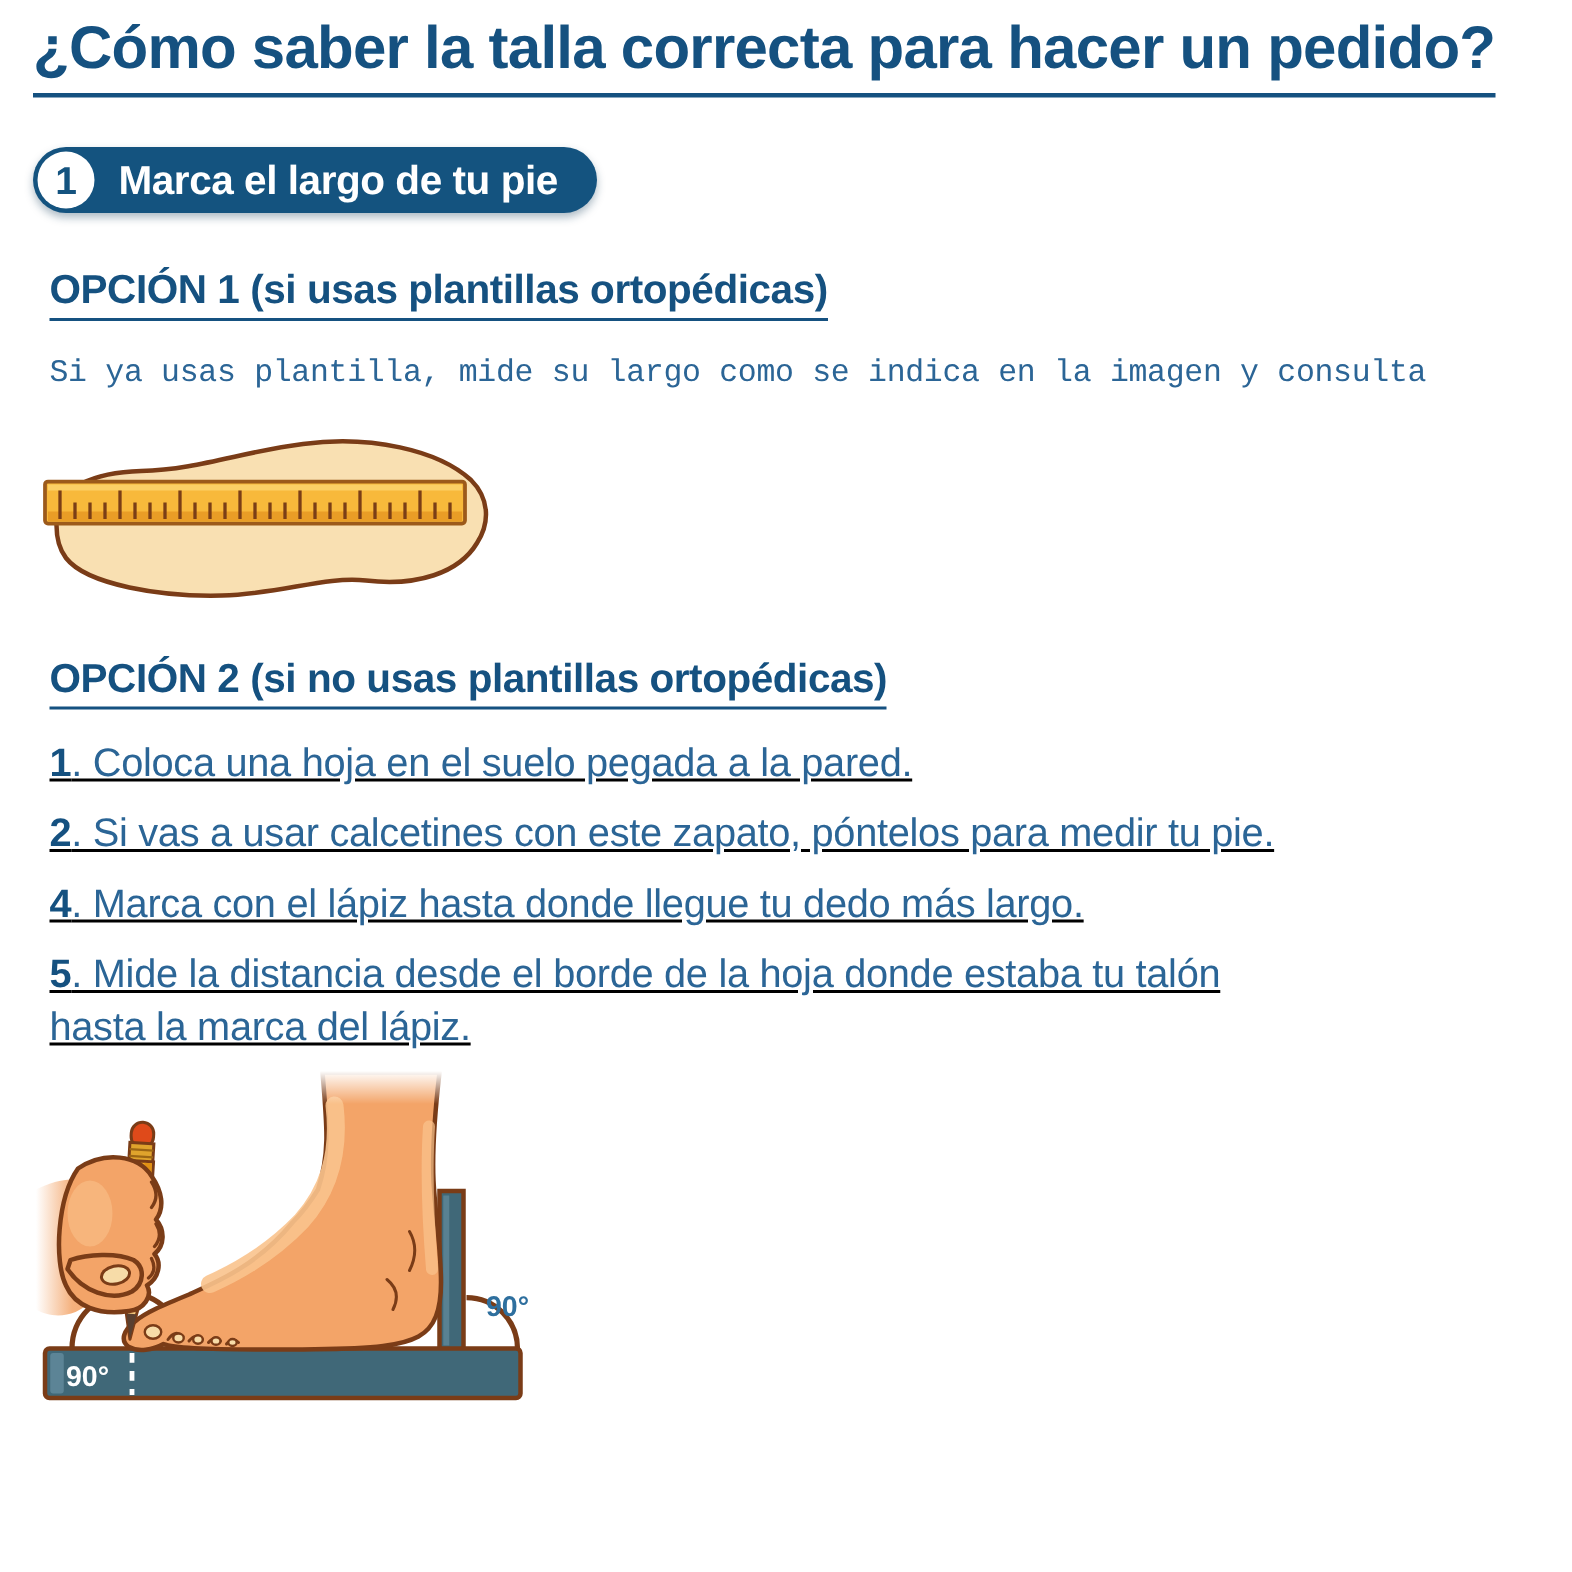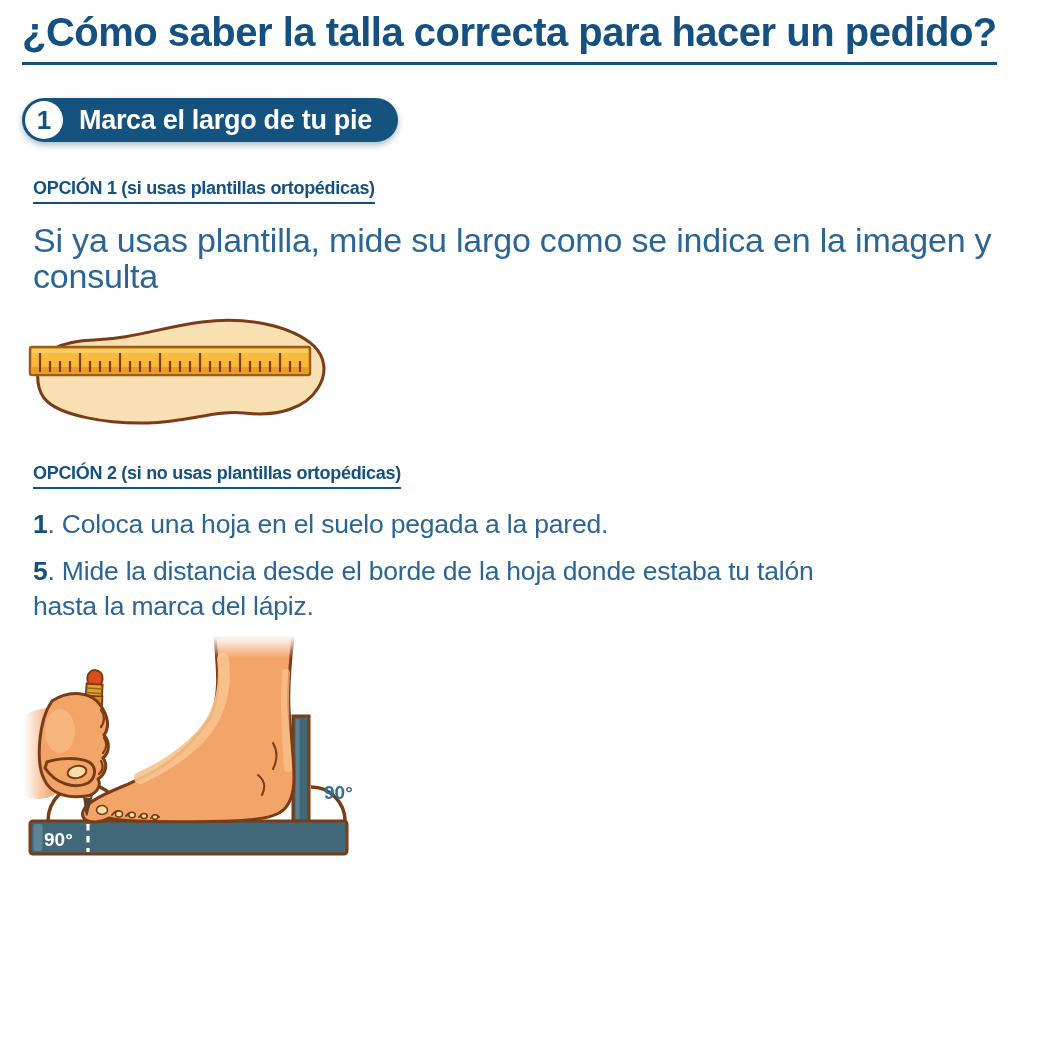--- a/index.html
+++ b/index.html
@@ -15,31 +15,31 @@
     margin-top:33px;display:inline-flex;align-items:center;background:var(--pill-bg);
     border-radius:26px;height:44px;padding:0 26px 0 0;box-shadow:0 3px 6px rgba(20,60,90,.35);
   }
   .step-num{
     width:38px;height:38px;margin:3px;border-radius:50%;background:#ffffff;color:var(--pill-bg);
     font-weight:700;font-size:26px;display:flex;align-items:center;justify-content:center;flex:0 0 auto;
   }
   .step-label{color:#ffffff;font-weight:700;font-size:27px;margin-left:13px;letter-spacing:-0.3px;white-space:nowrap;}
 
   .opt-heading{
-    display:inline-block;margin:0 0 0 11px;font-size:18px;font-weight:700;letter-spacing:-0.3px;
+    display:inline-block;margin:0 0 0 11px;font-size:27px;font-weight:700;letter-spacing:-0.3px;
     color:var(--accent);white-space:nowrap;border-bottom:2.5px solid var(--accent);padding-bottom:3px;
   }
   .mt1{margin-top:36px;} .mt2{margin-top:28px;display:inline-block;}
 
   .body-text{
-    margin:18px 0 0 11px;font-size:34px;line-height:36px;color:var(--body-text);
-    letter-spacing:-0.2px;max-width:1005px;
+    margin:18px 0 0 11px;font-size:21px;line-height:36px;color:var(--body-text);
+    letter-spacing:-0.2px;max-width:1005px;font-family:Liberation Mono, monospace;
   }
 
-  .steps{margin:18px 0 0 11px;}
+  .steps{margin:18px 0 0 11px;text-decoration:underline;}
   .step-line{
     font-size:26.5px;line-height:35px;color:var(--body-text);letter-spacing:-0.2px;
     margin-bottom:12px;max-width:1010px;
   }
   .step-line strong{color:var(--accent);font-weight:700;}
 
   .insole-svg{display:block;margin-top:16px;}
   .foot-svg{display:block;margin-top:0;}
 
   
@@ -87,20 +87,22 @@
                M280,377V358 M290,377V366 M300,377V366"></path>
     </g>
   </svg>
 
   <div>
     <h2 class="opt-heading mt2">OPCIÓN 2 (si no usas plantillas ortopédicas)</h2>
   </div>
 
   <div class="steps" id="steps-list">
       <div class="step-line"><strong>1</strong>. Coloca una hoja en el suelo pegada a la pared.</div>
+      <div class="step-line"><strong>2</strong>. Si vas a usar calcetines con este zapato, póntelos para medir tu pie.</div>
+      <div class="step-line"><strong>4</strong>. Marca con el lápiz hasta donde llegue tu dedo más largo.</div>
       <div class="step-line"><strong>5</strong>. Mide la distancia desde el borde de la hoja donde estaba tu talón<br>hasta la marca del lápiz.</div>
     </div>
 
   
   <svg class="foot-svg" width="360" height="224" viewBox="22 823 360 224" xmlns="http://www.w3.org/2000/svg">
     <defs>
       <linearGradient id="armFade" x1="0" y1="0" x2="1" y2="0">
         <stop offset="0" stop-color="#F3A468" stop-opacity="0"></stop>
         <stop offset="0.55" stop-color="#F3A468" stop-opacity="0.85"></stop>
         <stop offset="1" stop-color="#F3A468" stop-opacity="1"></stop>

